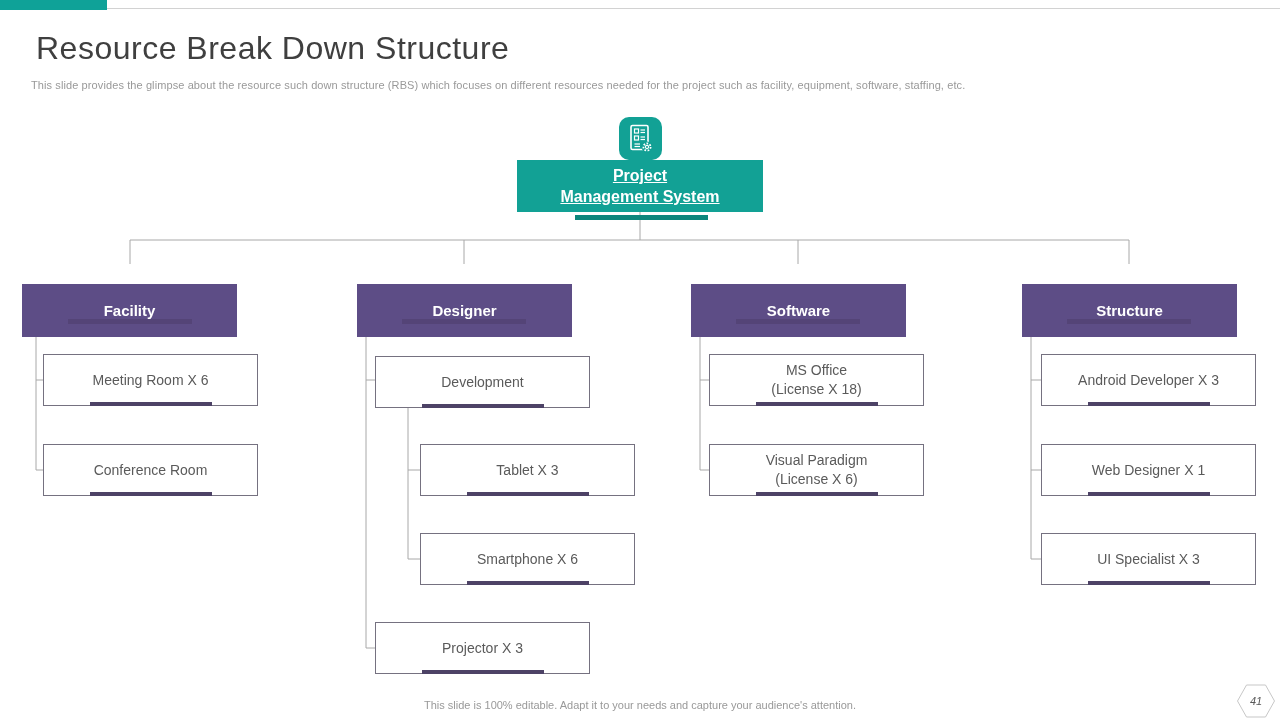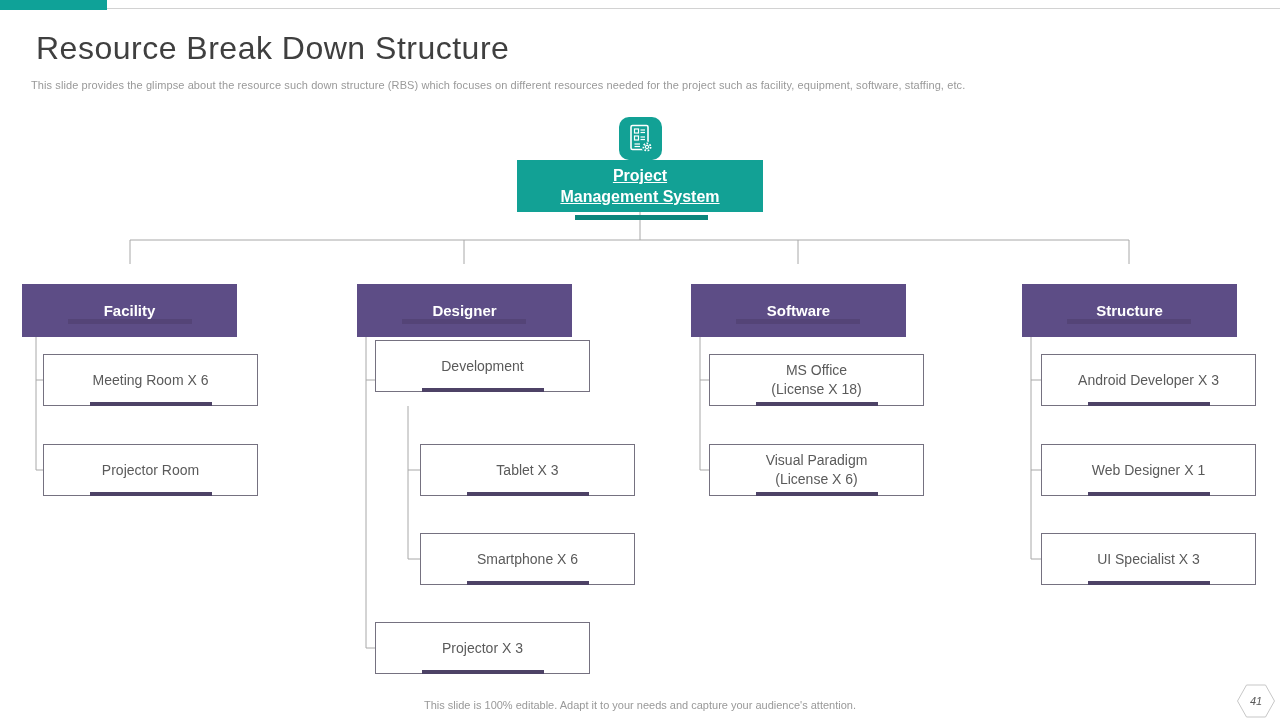--- a/index.html
+++ b/index.html
@@ -134,26 +134,26 @@
 <div class="abs cat-underline" style="left:736px"></div>
 <div class="abs cat-box" style="left:1022px">Structure</div>
 <div class="abs cat-underline" style="left:1067px"></div>
 
 <div class="abs leaf" style="left:43px;top:354px">
   <span>Meeting Room X 6</span>
   <span></span>
   <i class="leaf-underline"></i>
 </div>
 <div class="abs leaf" style="left:43px;top:444px">
-  <span>Projector Room</span>
-  <span></span>
-  <i class="leaf-underline"></i>
-</div>
-
-<div class="abs leaf" style="left:375px;top:340px">
+  <span>Conference Room</span>
+  <span></span>
+  <i class="leaf-underline"></i>
+</div>
+
+<div class="abs leaf" style="left:375px;top:356px">
   <span>Development</span>
   <span></span>
   <i class="leaf-underline"></i>
 </div>
 <div class="abs leaf" style="left:420px;top:444px">
   <span>Tablet X 3</span>
   <span></span>
   <i class="leaf-underline"></i>
 </div>
 <div class="abs leaf" style="left:420px;top:533px">

